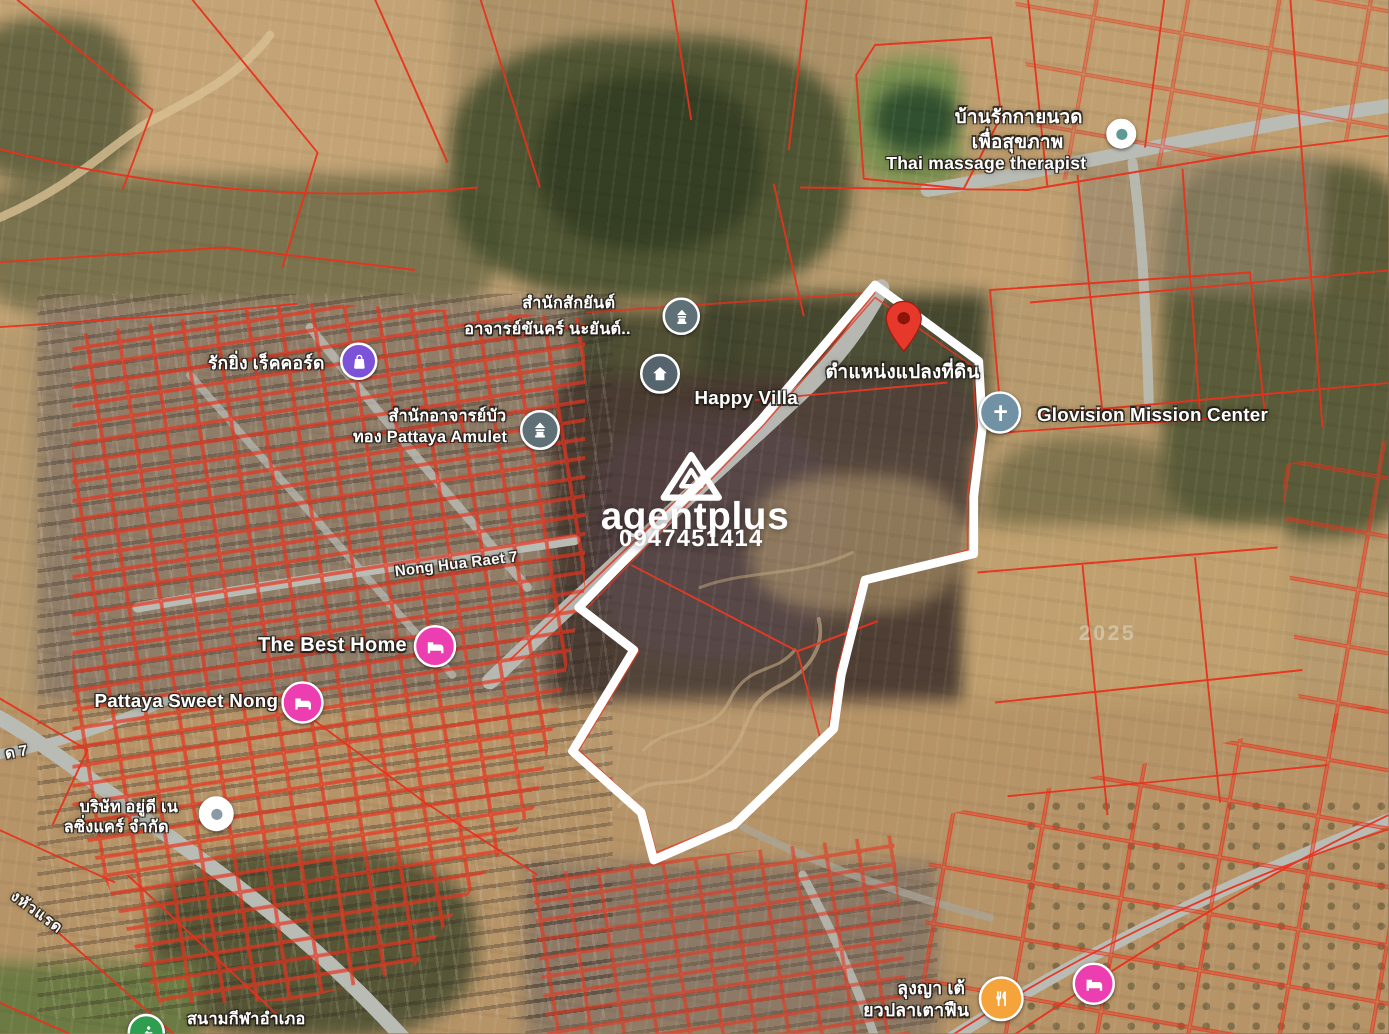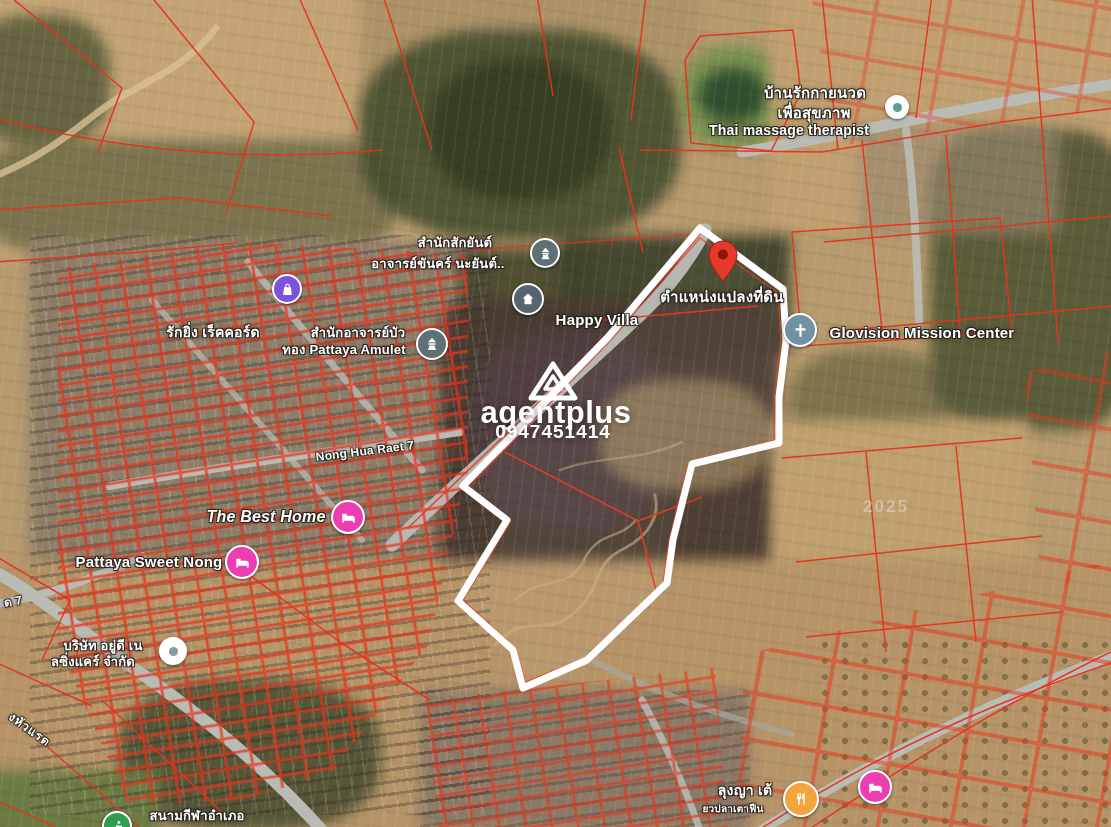--- a/index.html
+++ b/index.html
@@ -12,21 +12,21 @@
     font-family:"Liberation Sans","DejaVu Sans",sans-serif;
   }
   .patch{position:absolute; filter:blur(7px);}
   .overlay-svg{position:absolute; left:0; top:0; z-index:3;}
   .lbl{
     position:absolute; z-index:6; color:#fff; font-weight:700; white-space:nowrap;
     transform:translate(-50%,-50%); font-size:13px; letter-spacing:.2px;
     text-shadow:-1px -1px 0 rgba(35,30,25,.85),1px -1px 0 rgba(35,30,25,.85),
       -1px 1px 0 rgba(35,30,25,.85),1px 1px 0 rgba(35,30,25,.85),0 0 5px rgba(0,0,0,.6);
   }
-  .lbl.lg{font-size:15px;} .lbl.xl{font-size:16px;font-style:italic;}
+  .lbl.lg{font-size:15px;} .lbl.xl{font-size:16px;}
   .roadlbl{font-weight:600; font-size:12px; opacity:.95;}
   .poi{
     position:absolute; z-index:5; width:26px; height:26px; border-radius:50%;
     border:2px solid #fff; box-shadow:0 1px 3px rgba(0,0,0,.55);
     display:flex; align-items:center; justify-content:center;
     transform:translate(-50%,-50%); background:#5f7077;
   }
   .poi svg{display:block;}
   .poi.dotstyle{background:#fff; width:20px; height:20px; border:2px solid #fff;}
   .poi.dotstyle .dot{width:9px; height:9px; border-radius:50%; background:#5e9a93;}
@@ -194,21 +194,21 @@
   </div>
   <div class="lbl lg" style="left:922px;top:332px;">Glovision Mission Center</div>
 
   <div class="lbl lg" style="left:815px;top:93px;">บ้านรักกายนวด</div>
   <div class="lbl lg" style="left:814px;top:113px;">เพื่อสุขภาพ</div>
   <div class="lbl" style="left:789px;top:130px;font-size:14px;">Thai massage therapist</div>
   <div class="poi dotstyle" style="left:897px;top:107px;">
     <span class="dot" style="background: rgb(94, 154, 147);"></span>
   </div>
 
-  <div class="lbl" style="left:213px;top:290px;font-size:14px;margin-top:42px;">รักยิ่ง เร็คคอร์ด</div>
+  <div class="lbl" style="left:213px;top:290px;font-size:14px;">รักยิ่ง เร็คคอร์ด</div>
   <div class="poi" style="left: 287px; top: 289px; background: rgb(124, 82, 217);">
     <svg width="13" height="13" viewBox="0 0 12 12">
         <path fill="#fff" d="M2.8 3.9h6.4l.7 6.3c.1.5-.3.9-.8.9H2.9c-.5 0-.9-.4-.8-.9l.7-6.3z"></path>
         <path fill="none" stroke="#fff" stroke-width="1" d="M4.3 5V2.9a1.7 1.7 0 013.4 0V5"></path>
       </svg>
   </div>
 
   <div class="lbl" style="left:358px;top:332px;">สำนักอาจารย์บัว</div>
   <div class="lbl" style="left:344px;top:349px;">ทอง Pattaya Amulet</div>
   <div class="poi" style="left: 432px; top: 344px; width: 28px; height: 28px; background: rgb(95, 112, 119);">
@@ -250,21 +250,21 @@
 
   <div class="lbl" style="left:197px;top:815px;">สนามกีฬาอำเภอ</div>
   <div class="poi" style="left: 117px; top: 826px; background: rgb(47, 158, 81);">
     <svg width="13" height="13" viewBox="0 0 12 12" fill="#fff">
         <circle cx="7.3" cy="2.3" r="1.3"></circle>
         <path d="M3.8 11.2l1.6-3.1-1.2-1.9L5.9 4.3l2 1.2 1.9-.6.4 1.2-2.3.8-.8 1.4 1.7 2.9H7.3L6 8.9l-.9 2.3H3.8z"></path>
       </svg>
   </div>
 
   <div class="lbl" style="left:745px;top:790px;font-size:14px;">ลุงญา เต้</div>
-  <div class="lbl" style="left:733px;top:808px;font-size:10px;">ยวปลาเตาฟืน</div>
+  <div class="lbl" style="left:733px;top:808px;font-size:14px;">ยวปลาเตาฟืน</div>
   <div class="poi" style="left: 801px; top: 799px; width: 32px; height: 32px; background: rgb(245, 164, 59);">
     <svg width="14" height="14" viewBox="0 0 12 12" fill="#fff">
         <path d="M2.5 1v4.2c0 .8.5 1.3 1.1 1.4V11h1.2V6.6c.6-.1 1.1-.6 1.1-1.4V1H4.9v3.5h-.6V1H3.1v3.5h-.6V1h.0z"></path>
         <path d="M8 1c-.8.9-1.2 2.3-1.2 3.4 0 1 .5 1.7 1.2 1.9V11h1.2V1H8z"></path>
       </svg>
   </div>
 
   <div class="poi" style="left: 875px; top: 787px; width: 30px; height: 30px; background: rgb(236, 62, 176);">
     <svg width="15" height="15" viewBox="0 0 12 12" fill="#fff">
         <path d="M1 3v7h1.5V8.5h7V10H11V6.5c0-1.1-.9-2-2-2H4.5V3H1z"></path>

